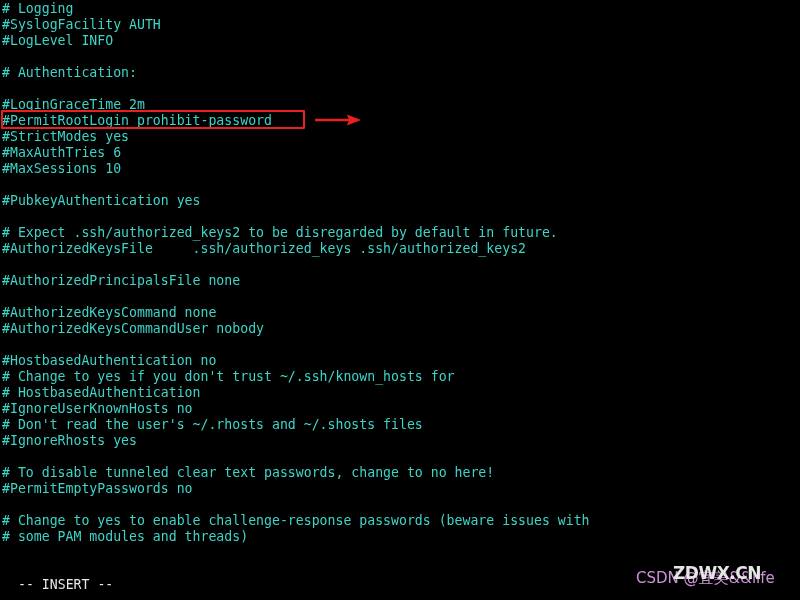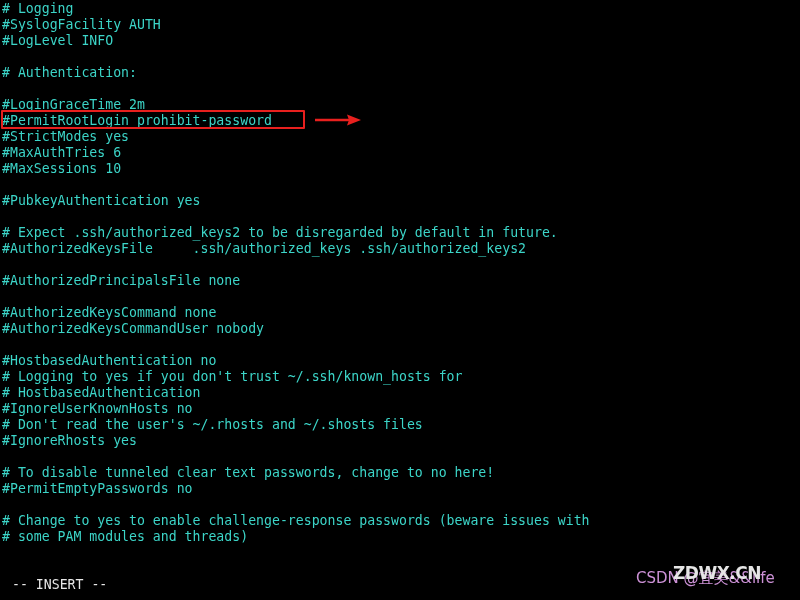--- a/index.html
+++ b/index.html
@@ -40,21 +40,21 @@
     white-space: pre;
     letter-spacing: 0px;
   }
 
   .line.blank {
     color: transparent;
   }
 
   .status-line {
     position: absolute;
-    left: 12px;
+    left: 18px;
     top: 577px;
     font-family: "DejaVu Sans Mono", "Liberation Mono", monospace;
     font-size: 13.2px;
     line-height: 16px;
     color: #e8e8e8;
     white-space: pre;
   }
 
   
   #annot-box {
@@ -138,21 +138,21 @@
     <div class="line blank"></div>
     <div class="line"># Expect .ssh/authorized_keys2 to be disregarded by default in future.</div>
     <div class="line">#AuthorizedKeysFile     .ssh/authorized_keys .ssh/authorized_keys2</div>
     <div class="line blank"></div>
     <div class="line">#AuthorizedPrincipalsFile none</div>
     <div class="line blank"></div>
     <div class="line">#AuthorizedKeysCommand none</div>
     <div class="line">#AuthorizedKeysCommandUser nobody</div>
     <div class="line blank"></div>
     <div class="line">#HostbasedAuthentication no</div>
-    <div class="line"># Logging to yes if you don't trust ~/.ssh/known_hosts for</div>
+    <div class="line"># Change to yes if you don't trust ~/.ssh/known_hosts for</div>
     <div class="line"># HostbasedAuthentication</div>
     <div class="line">#IgnoreUserKnownHosts no</div>
     <div class="line"># Don't read the user's ~/.rhosts and ~/.shosts files</div>
     <div class="line">#IgnoreRhosts yes</div>
     <div class="line blank"></div>
     <div class="line"># To disable tunneled clear text passwords, change to no here!</div>
     <div class="line">#PermitEmptyPasswords no</div>
     <div class="line blank"></div>
     <div class="line"># Change to yes to enable challenge-response passwords (beware issues with</div>
     <div class="line"># some PAM modules and threads)</div>

